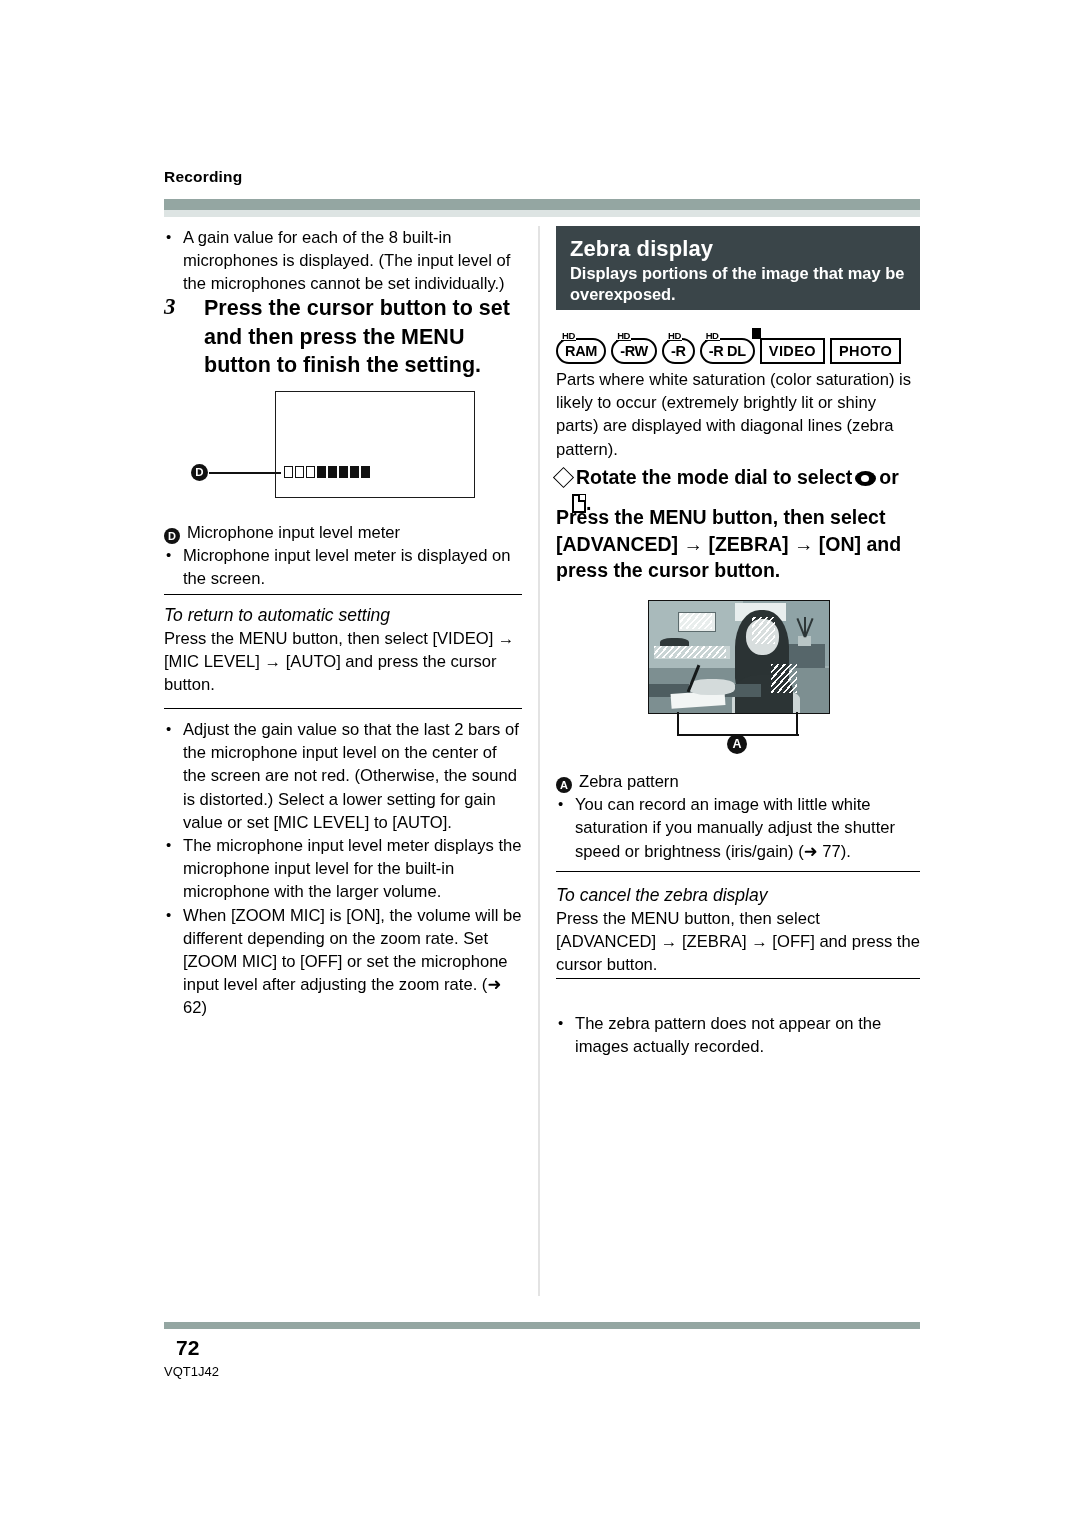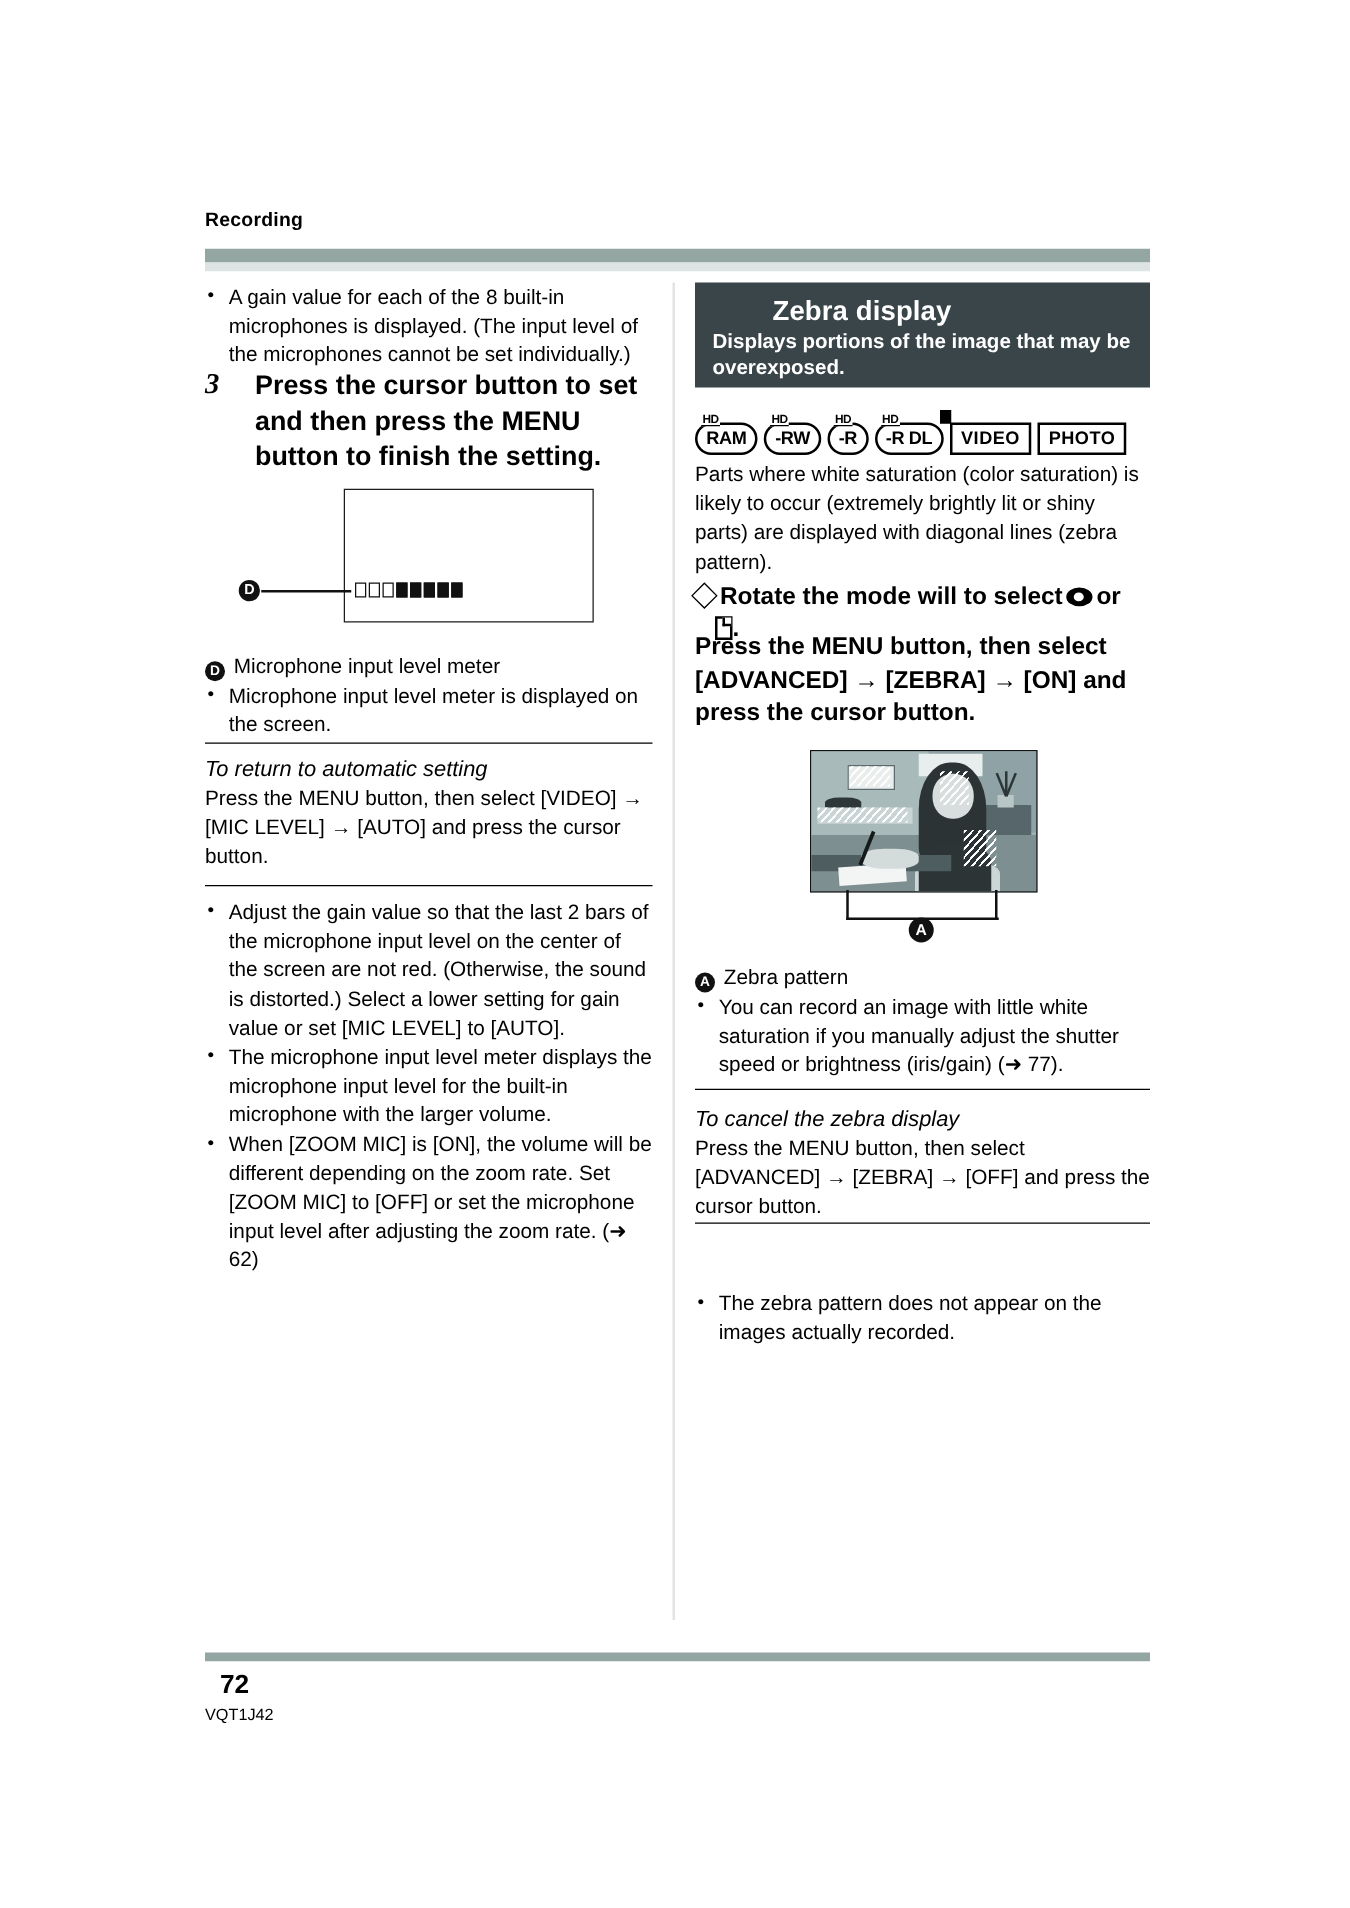--- a/index.html
+++ b/index.html
@@ -235,21 +235,20 @@
     background: #3a4549;
     color: #ffffff;
     box-sizing: border-box;
     padding: 9px 14px 0 14px;
   }
   .dark-title {
     font-size: 22px;
     font-weight: bold;
     line-height: 27px;
     letter-spacing: 0.1px;
-    margin-left: 48px;
   }
   .dark-sub {
     font-size: 16.4px;
     font-weight: bold;
     line-height: 21px;
     margin-top: 1px;
   }
 
   .badge-row {
     position: absolute;
@@ -433,21 +432,21 @@
     border-radius: 50%;
     background:#111; color:#fff;
     font-size: 12.5px; font-weight: bold;
     text-align:center; line-height:20px;
   }
 
   .rc-caption { position: absolute; left: 0; top: 544px; width: 364px; }
   .rc-rule-a  { position: absolute; left: 0; top: 645px; width: 364px; }
   .rc-cancel  { position: absolute; left: 0; top: 658px; width: 364px; }
   .rc-rule-b  { position: absolute; left: 0; top: 752px; width: 364px; }
-  .rc-last    { position: absolute; left: 0; top: 805px; width: 364px; }
+  .rc-last    { position: absolute; left: 0; top: 786px; width: 364px; }
 </style>
 </head>
 <body>
 
 <div class="page">
 
   <div class="section-label">Recording</div>
   <div class="header-rule"></div>
   <div class="header-rule-light"></div>
 
@@ -532,21 +531,21 @@
         </div>
       </div>
       <div class="badge-plain">
         <span>PHOTO</span>
       </div>
     </div>
 
     <div class="rc-para body-text">Parts where white saturation (color saturation) is likely to occur (extremely brightly lit or shiny parts) are displayed with diagonal lines (zebra pattern).</div>
 
     <div class="rc-diamond-head">
-      <span class="diamond"></span><span>Rotate the mode will to select</span><span class="dial-video"></span><span>or</span><br>
+      <span class="diamond"></span><span>Rotate the mode dial to select</span><span class="dial-video"></span><span>or</span><br>
       <span style="display:inline-block;width:16px"></span><span class="dial-photo"></span><span>.</span>
     </div>
 
     <div class="rc-step-head">Press the MENU button, then select [ADVANCED] → [ZEBRA] → [ON] and press the cursor button.</div>
 
     <div class="illus">
       <div class="illus-wall-l"></div>
       <div class="illus-wall-r"></div>
       <div class="illus-window"></div>
       <div class="illus-picture"></div>

